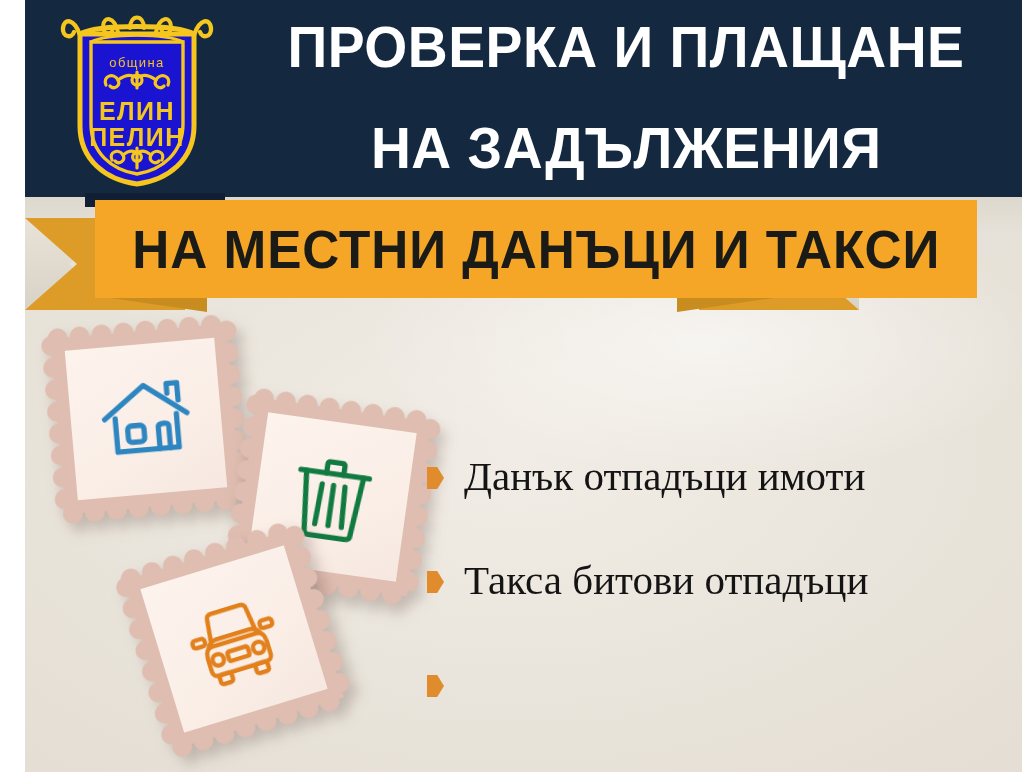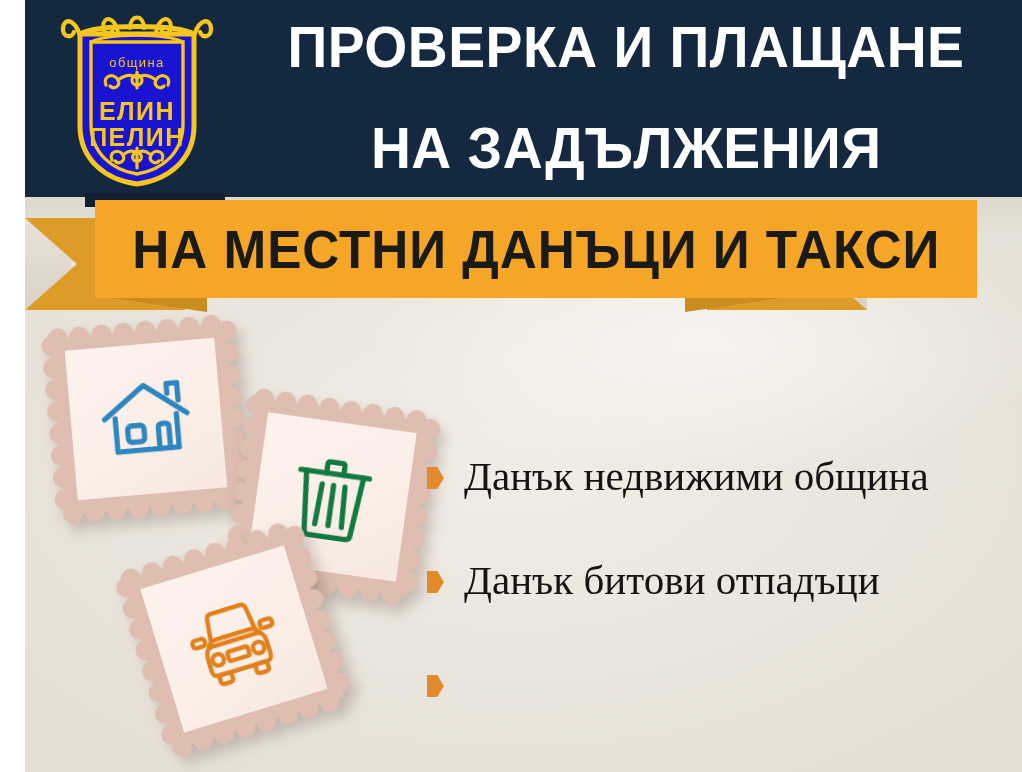--- a/index.html
+++ b/index.html
@@ -87,21 +87,21 @@
     font-weight: bold;
     font-size: 57px;
     line-height: 1.12;
     letter-spacing: .5px;
     white-space: nowrap;
     text-align: center;
     transform: scaleX(.97);
   }
 
   
-  .ribbon { position: absolute; left: 0; top: 196px; width: 834px; height: 115px; padding-left: 8px; }
+  .ribbon { position: absolute; left: 0; top: 196px; width: 834px; height: 115px; }
 
   .ribbon-tail {
     position: absolute;
     top: 22px;
     width: 160px;
     height: 92px;
     background: #dd9b28;
   }
   .ribbon-tail.left  { left: 0;   clip-path: polygon(0 0, 160px 0, 160px 92px, 0 92px, 52px 46px); }
   .ribbon-tail.right { right: 0;  clip-path: polygon(0 0, 160px 0, 108px 46px, 160px 92px, 0 92px); }
@@ -431,24 +431,24 @@
         <rect x="63" y="82" width="13" height="10" rx="3"></rect>
         <rect x="7" y="40" width="13" height="8" rx="3"></rect>
         <rect x="80" y="40" width="13" height="8" rx="3"></rect>
       </svg>
     </div>
   </div>
 
   <div class="list">
     <div class="list-item">
       <span class="bullet"></span>
-      <span class="list-label">Данък недвижими община</span>
+      <span class="list-label">Данък отпадъци имоти</span>
     </div>
     <div class="list-item">
       <span class="bullet"></span>
-      <span class="list-label">Данък битови отпадъци</span>
+      <span class="list-label">Такса битови отпадъци</span>
     </div>
     <div class="list-item">
       <span class="bullet"></span>
     </div>
   </div>
 
 </div>
 
 </body></html>

